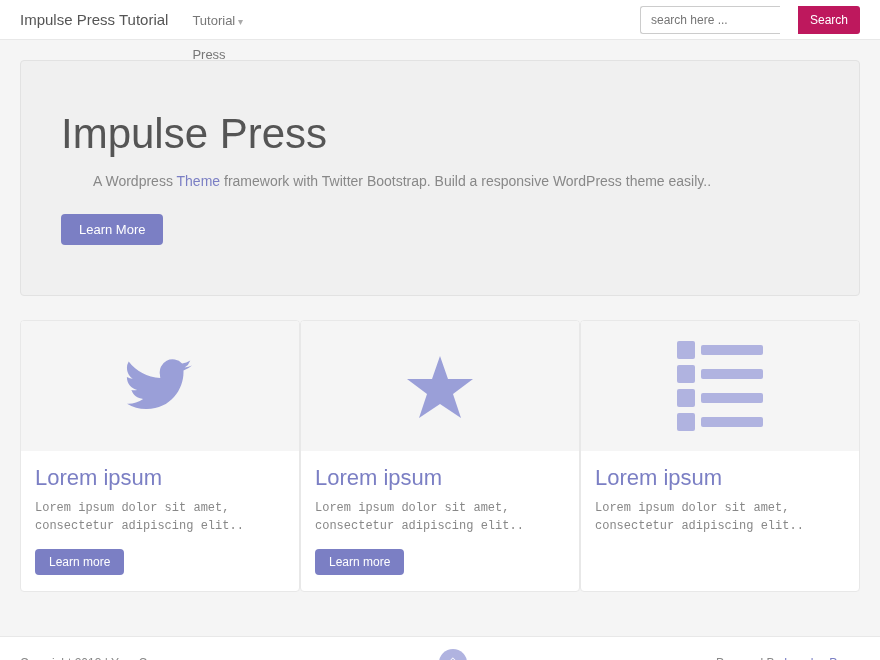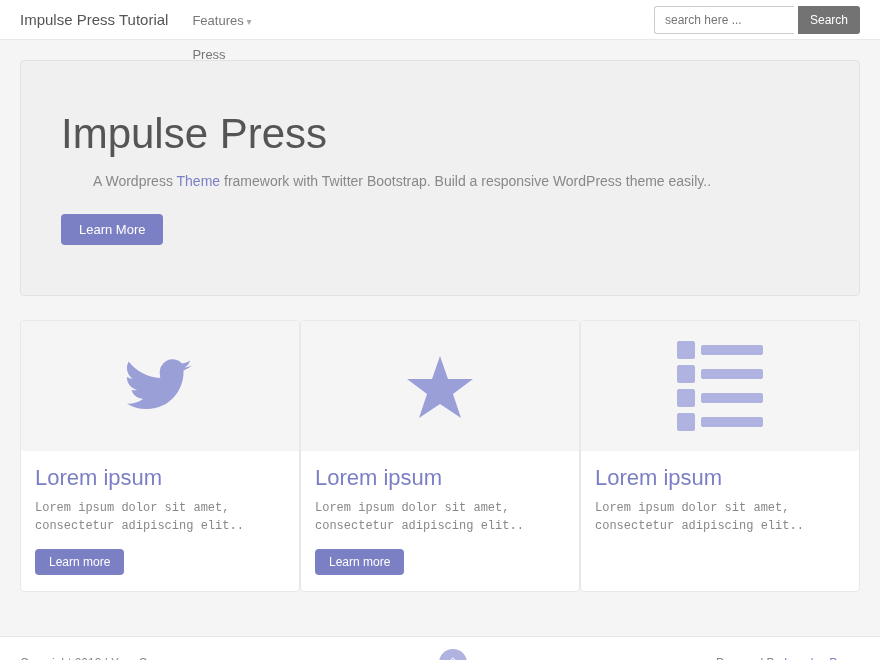--- a/index.html
+++ b/index.html
@@ -41,36 +41,36 @@
       color: #777;
       font-size: 13px;
     }
     .nav-dropdown::after {
       content: ' ▾';
       font-size: 10px;
       color: #aaa;
     }
     .navbar-right {
       display: flex;
-      gap: 4px;
+      gap: 18px;
     }
     .search-input {
       border: 1px solid #ccc;
       border-right: none;
       border-radius: 3px 0 0 3px;
       padding: 4px 10px;
       height: 28px;
       font-size: 12px;
       color: #aaa;
       outline: none;
       width: 140px;
       background: #fff;
     }
     .search-btn {
-      background: #737373;
+      background: #be185d;
       color: #fff;
       border: none;
       border-radius: 0 3px 3px 0;
       padding: 4px 12px;
       height: 28px;
       font-size: 12px;
       cursor: pointer;
     }
 
     
@@ -229,21 +229,21 @@
 <body>
 
 <nav class="navbar">
   <div class="navbar-left">
     <span class="brand">Impulse Press Tutorial</span>
     <ul class="nav-links">
       <li>
         <a href="#" class="nav-dropdown">Page Templates</a>
       </li>
       <li>
-        <a href="#" class="nav-dropdown">Features</a>
+        <a href="#" class="nav-dropdown">Tutorial</a>
       </li>
       <li>
         <a href="#">Press</a>
       </li>
     </ul>
   </div>
   <div class="navbar-right">
     <input class="search-input" type="text" placeholder="search here ..." style="">
     <button class="search-btn">Search</button>
   </div>

